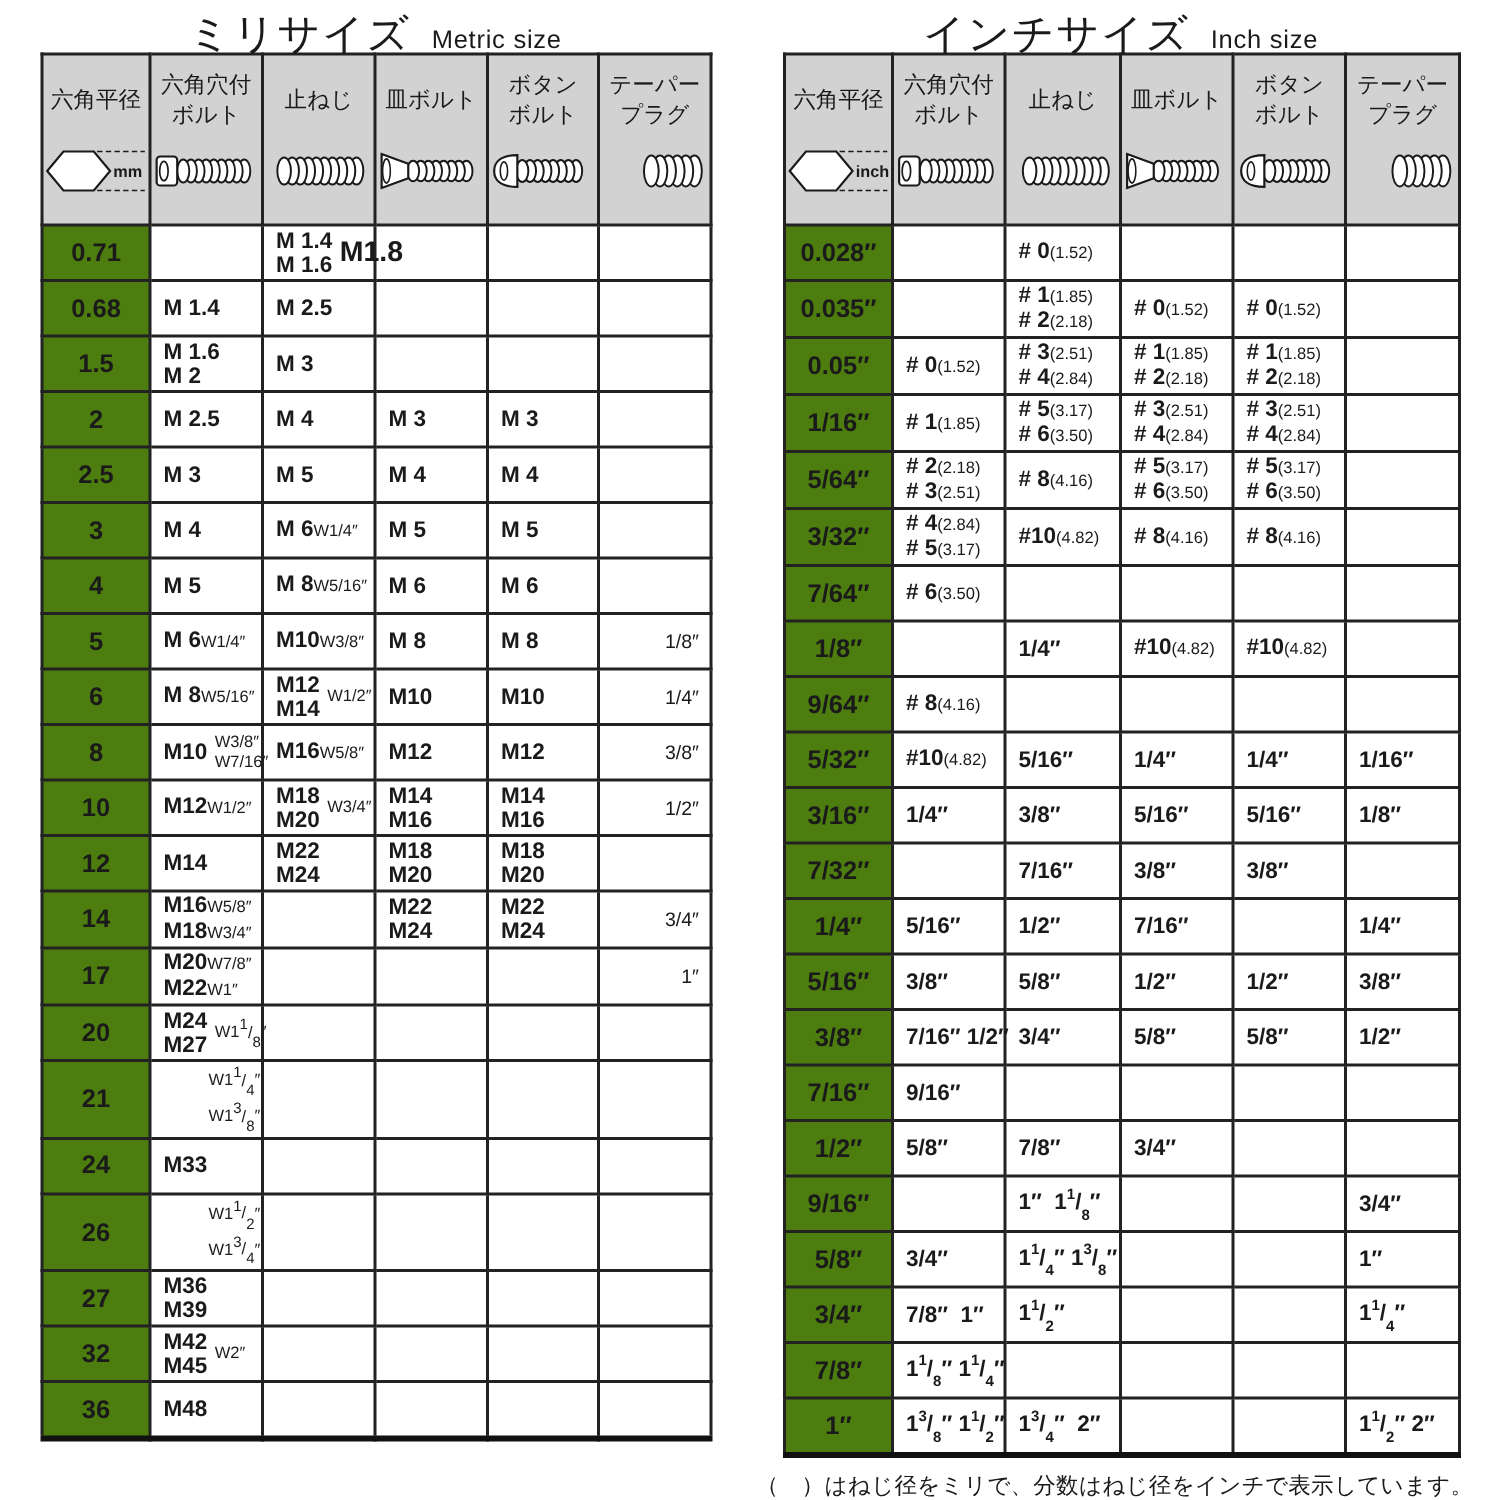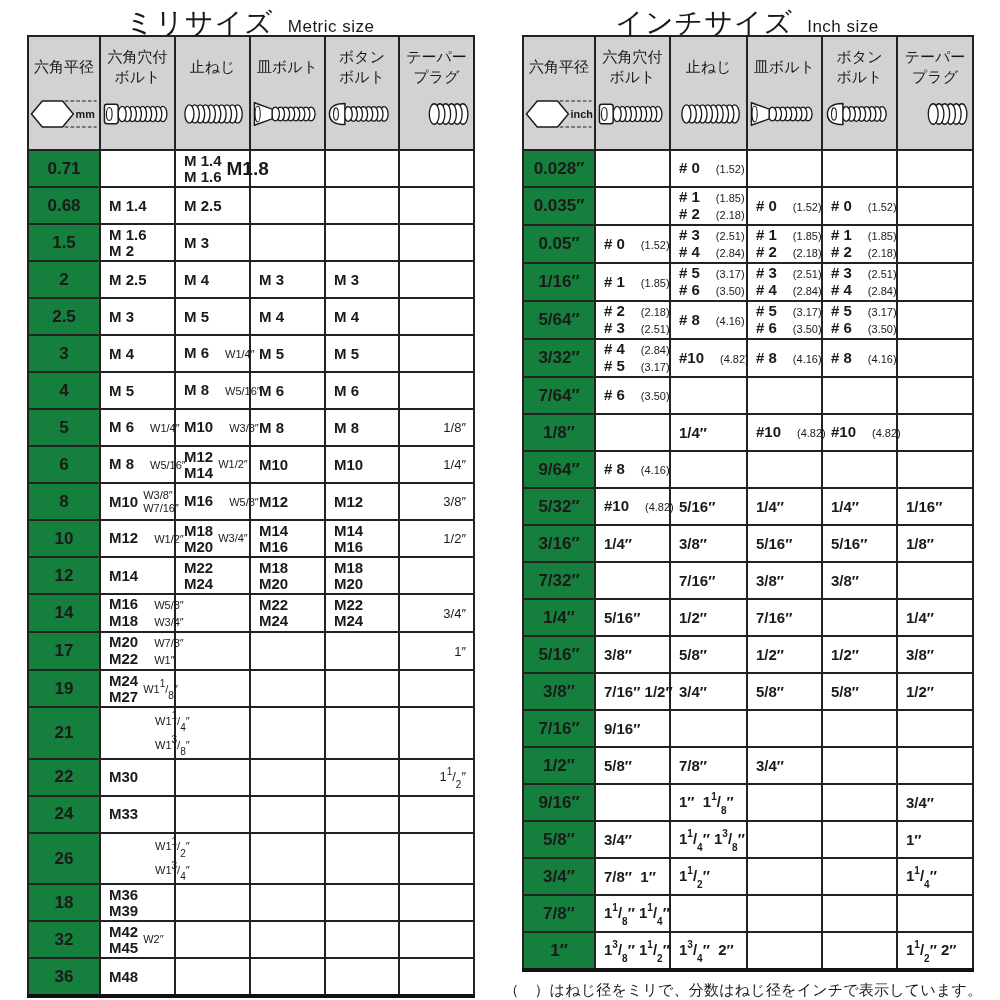--- a/index.html
+++ b/index.html
@@ -19,27 +19,27 @@
 
   table{border-collapse:collapse;width:100%;table-layout:fixed;
         border:2px solid #111;border-bottom:4px solid #111;}
   th,td{border:2px solid #222;}
   thead th{background:#d2d2d2;height:104px;padding:6px 1px 2px 1px;vertical-align:top;}
   .hlab{height:48px;display:flex;flex-direction:column;justify-content:center;align-items:center;}
   .hl{font-size:15px;font-weight:500;line-height:20px;white-space:nowrap;}
   .hicon{height:46px;display:flex;align-items:center;justify-content:flex-end;}
 
   td{height:33px;vertical-align:middle;padding:1px 4px 1px 8px;background:#fff;}
-  td.size{background:#15803d;text-align:center;font-weight:bold;font-size:17px;padding:1px 2px;}
+  td.size{background:#4d7c0f;text-align:center;font-weight:bold;font-size:17px;padding:1px 2px;}
   .cellwrap{display:flex;align-items:center;}
   .lines{display:flex;flex-direction:column;justify-content:center;}
   .lines.indent{margin-left:30px;}
   .line{line-height:16px;white-space:nowrap;}
   .m{font-weight:bold;font-size:15px;}
-  .s{font-size:11px;font-weight:400;margin-left:16px;}
+  .s{font-size:11px;font-weight:400;margin-left:0;}
   .side{display:flex;flex-direction:column;justify-content:center;margin-left:5px;}
   .side .t{font-size:19px;font-weight:bold;line-height:15px;white-space:nowrap;}
   .side .t.sm{font-size:11px;font-weight:400;line-height:13px;}
 
   td.tl{padding-right:7px;}
   td.tl .cellwrap{justify-content:flex-end;}
   td.tl .m{font-size:13px;font-weight:400;}
 
   .fr sup{font-size:10px;position:relative;top:-1px;}
   .fr sub{font-size:10px;position:relative;top:3px;}
@@ -619,21 +619,21 @@
               <td></td>
               <td class="tl">
                 <div class="cellwrap">
                   <div class="lines">
                     <div class="line"><span class="m">1″</span></div>
                   </div>
                 </div>
               </td>
             </tr>
             <tr>
-              <td class="size">19</td>
+              <td class="size">20</td>
               <td>
                 <div class="cellwrap">
                   <div class="lines">
                     <div class="line"><span class="m">M24</span></div>
                     <div class="line"><span class="m">M27</span></div>
                   </div>
                   <div class="side">
                     <div class="t sm">W1<span class="fr"><sup>1</sup>/<sub>8</sub></span>″</div>
                   </div>
                 </div>
@@ -652,40 +652,20 @@
                     <div class="line"><span class="s">W1<span class="fr"><sup>3</sup>/<sub>8</sub></span>″</span></div>
                   </div>
                 </div>
               </td>
               <td></td>
               <td></td>
               <td></td>
               <td class="tl"></td>
             </tr>
             <tr>
-              <td class="size">22</td>
-              <td>
-                <div class="cellwrap">
-                  <div class="lines">
-                    <div class="line"><span class="m">M30</span></div>
-                  </div>
-                </div>
-              </td>
-              <td></td>
-              <td></td>
-              <td></td>
-              <td class="tl">
-                <div class="cellwrap">
-                  <div class="lines">
-                    <div class="line"><span class="m">1<span class="fr"><sup>1</sup>/<sub>2</sub></span>″</span></div>
-                  </div>
-                </div>
-              </td>
-            </tr>
-            <tr>
               <td class="size">24</td>
               <td>
                 <div class="cellwrap">
                   <div class="lines">
                     <div class="line"><span class="m">M33</span></div>
                   </div>
                 </div>
               </td>
               <td></td>
               <td></td>
@@ -701,21 +681,21 @@
                     <div class="line"><span class="s">W1<span class="fr"><sup>3</sup>/<sub>4</sub></span>″</span></div>
                   </div>
                 </div>
               </td>
               <td></td>
               <td></td>
               <td></td>
               <td class="tl"></td>
             </tr>
             <tr>
-              <td class="size">18</td>
+              <td class="size">27</td>
               <td>
                 <div class="cellwrap">
                   <div class="lines">
                     <div class="line"><span class="m">M36</span></div>
                     <div class="line"><span class="m">M39</span></div>
                   </div>
                 </div>
               </td>
               <td></td>
               <td></td>

